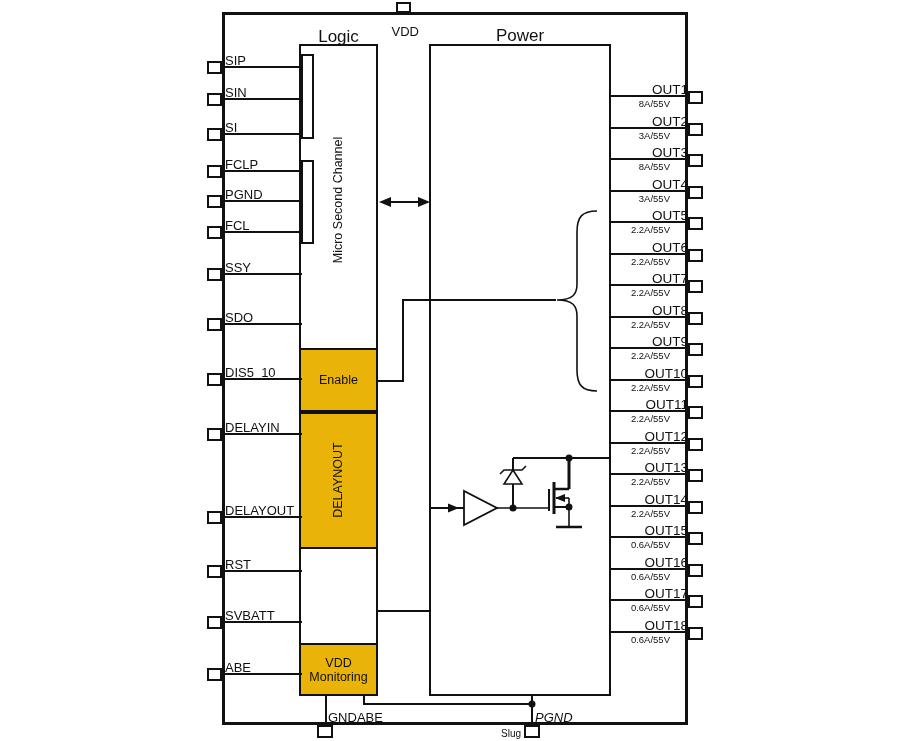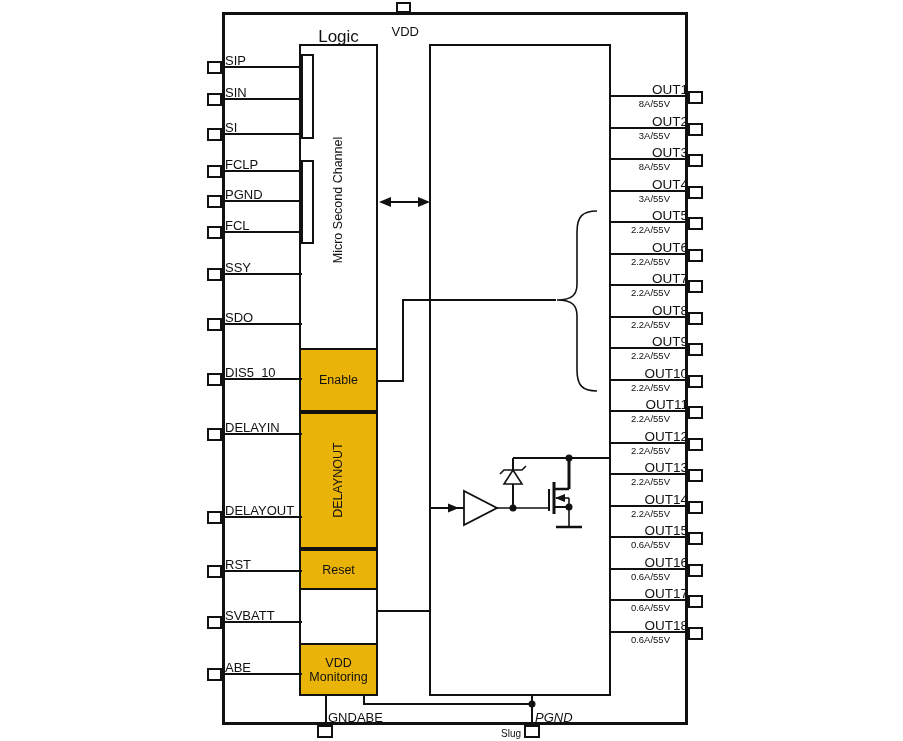--- a/index.html
+++ b/index.html
@@ -40,34 +40,32 @@
 <body>
 
 <div id="canvas">
 
   <div class="abs" id="chip-outline"></div>
 
   <div class="tpad" style="left:396px;top:2px;width:11px;height:7px;"></div>
   <div class="smalllabel" style="left:364px;top:14px;width:55px;text-align:right;margin-top:10px;">VDD</div>
 
   <div class="blocktitle" style="left:299px;top:27px;width:79px;">Logic</div>
+  <div class="blocktitle" style="left:429px;top:26px;width:182px;">Power</div>
 
   <div class="block" id="logic-block"></div>
   <div class="block" id="power-block"></div>
 
   <div class="busbar" style="left:301px;top:54px;width:13px;height:85px;"></div>
   <div class="busbar" style="left:301px;top:160px;width:13px;height:84px;"></div>
 
   <div class="subblock" style="left:299px;top:348px;width:79px;height:64px;">
     <span>Enable</span>
   </div>
   <div class="subblock" style="left:299px;top:412px;width:79px;height:137px;"></div>
-  <div class="subblock" style="left:299px;top:549px;width:79px;height:41px;">
-    <span>Reset</span>
-  </div>
   <div class="subblock" style="left:299px;top:643px;width:79px;height:53px;">
     <span>VDD Monitoring</span>
   </div>
 
   <div class="vtext" style="left:338px;top:200px;">Micro Second Channel</div>
   <div class="vtext" style="left:338px;top:480px;">DELAYNOUT</div>
 
   <div class="lpin" style="top:68px">
       <span class="lpad"></span>
       <span class="lwire"></span>

